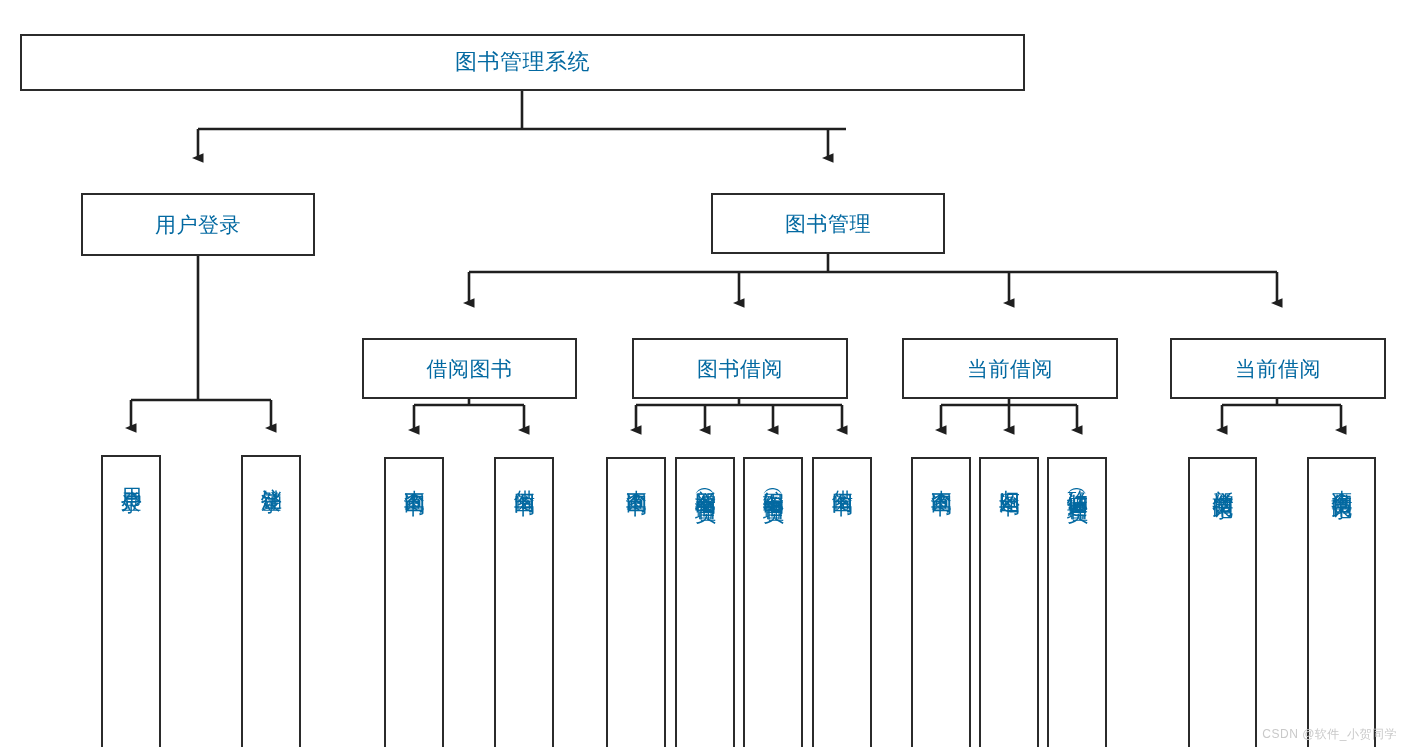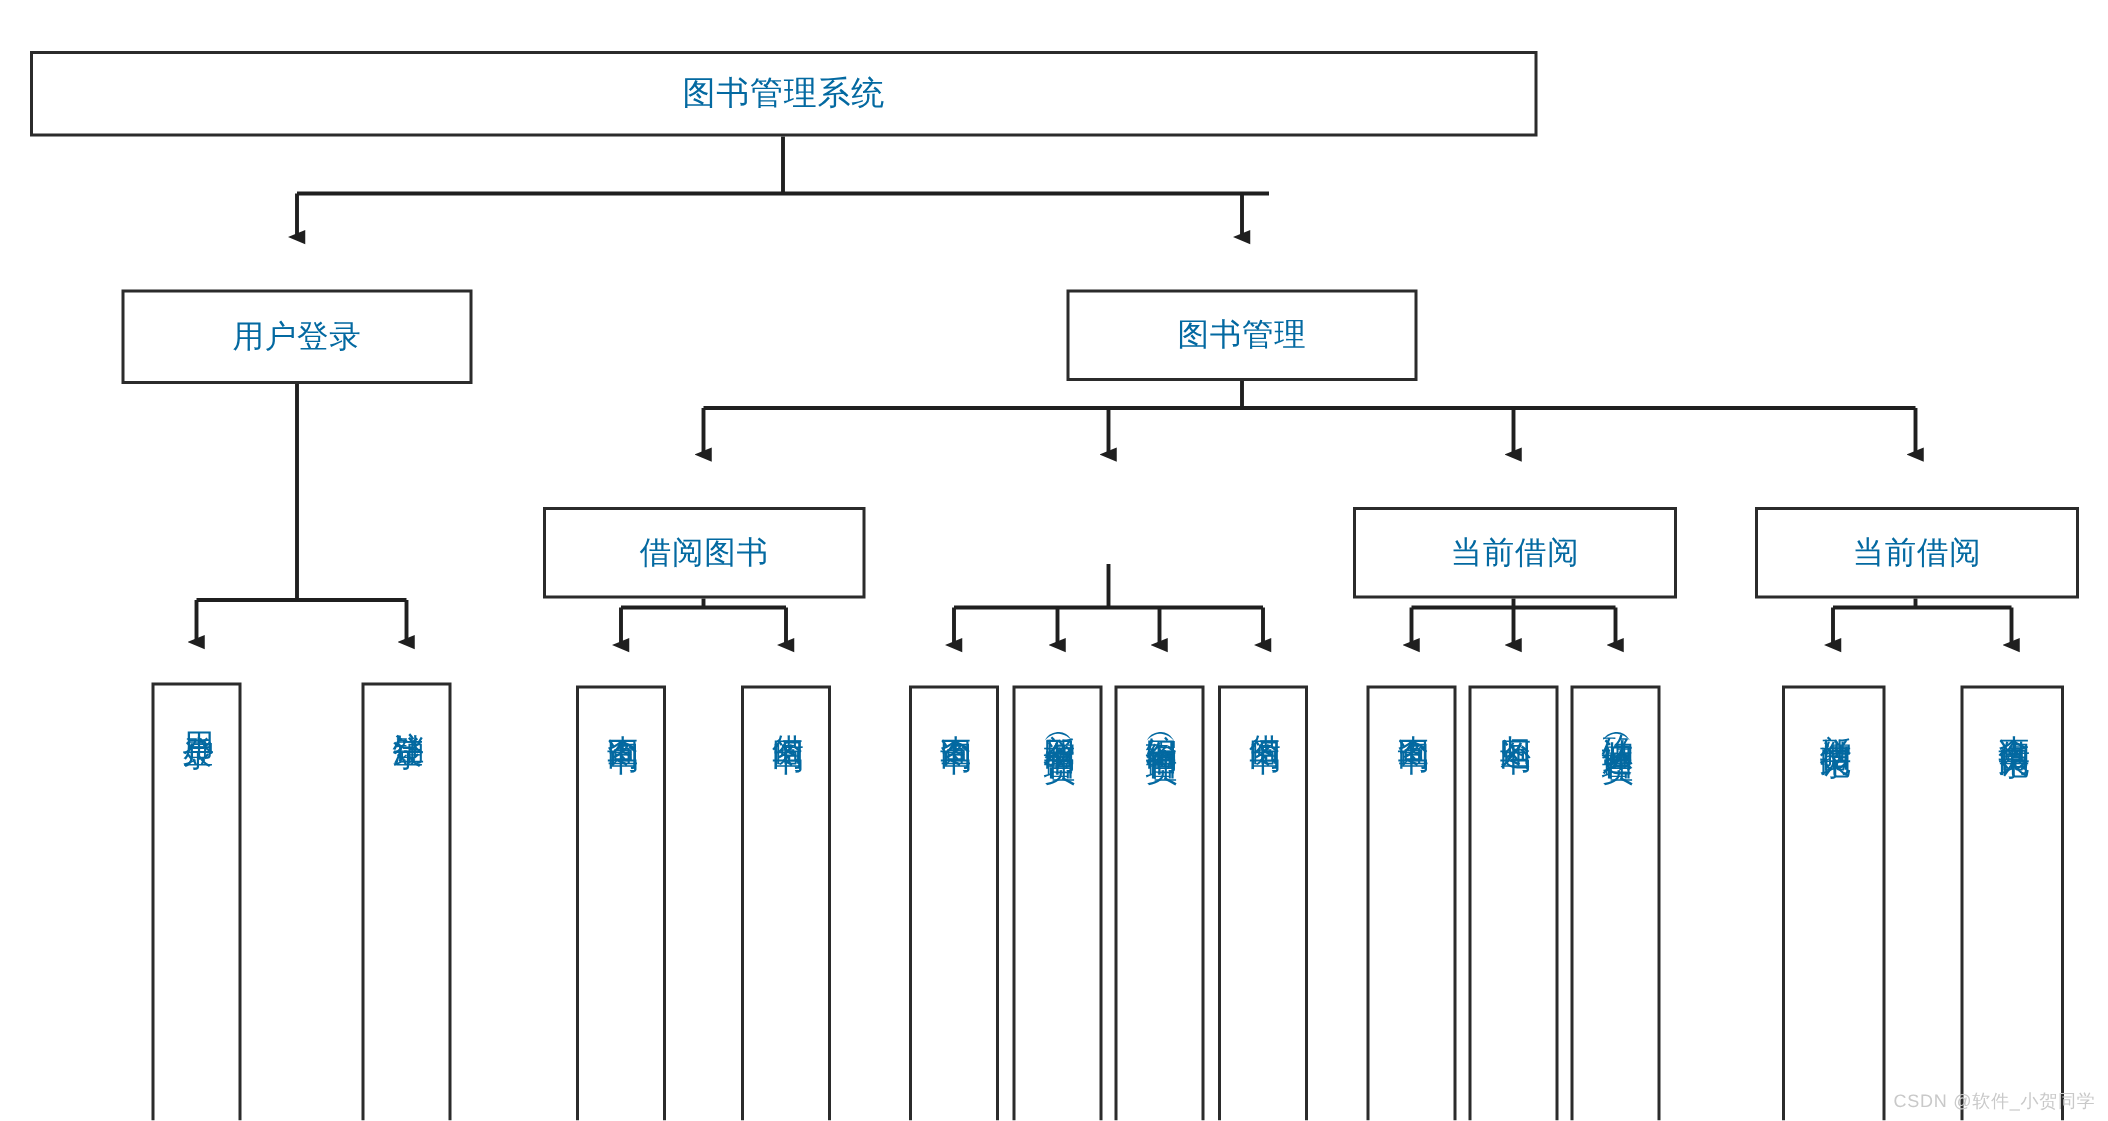--- a/index.html
+++ b/index.html
@@ -138,20 +138,23 @@
   <div class="node h" style="left:81px; top:170px; width:234px; height:63px;">
     <span class="lbl">用户登录</span>
   </div>
   <div class="node h" style="left:711px; top:170px; width:234px; height:61px;">
     <span class="lbl">图书管理</span>
   </div>
 
   <div class="node h" style="left:362px; top:315px; width:215px; height:61px;">
     <span class="lbl">借阅图书</span>
   </div>
+  <div class="node h" style="left:632px; top:315px; width:216px; height:61px;">
+    <span class="lbl">图书借阅</span>
+  </div>
   <div class="node h" style="left:902px; top:315px; width:216px; height:61px;">
     <span class="lbl">当前借阅</span>
   </div>
   <div class="node h" style="left:1170px; top:315px; width:216px; height:61px;">
     <span class="lbl">当前借阅</span>
   </div>
 
   <div class="node v" style="left:101px; top:432px; width:60px; height:301px;">
     <span class="lbl">用户登录</span>
   </div>

